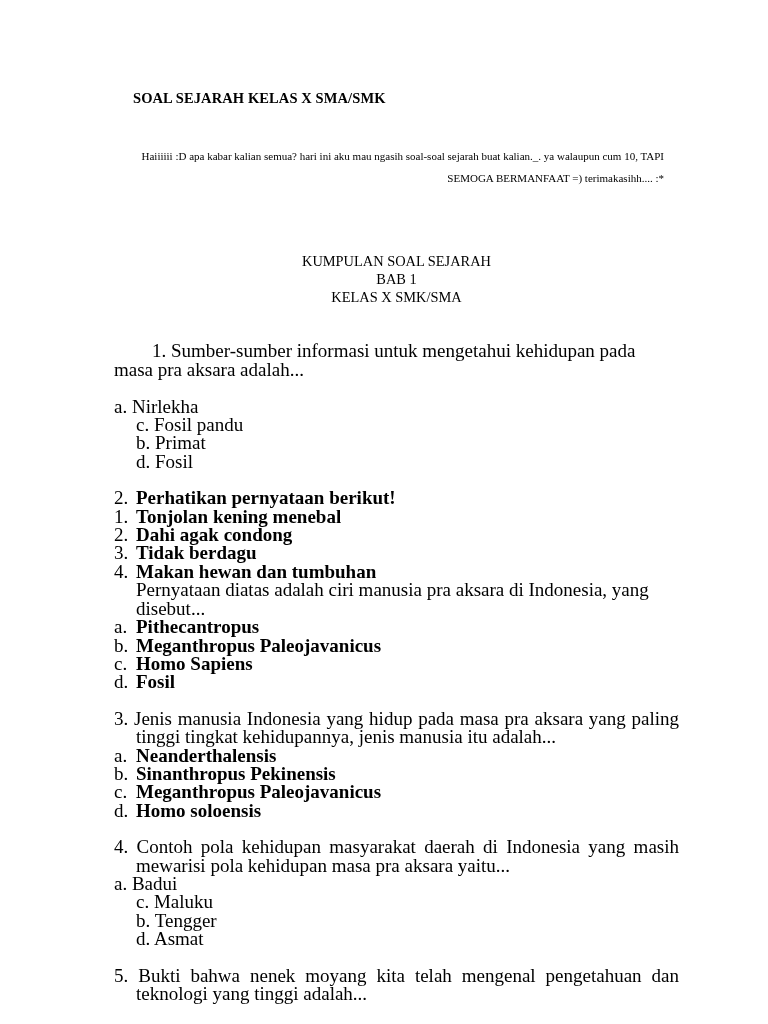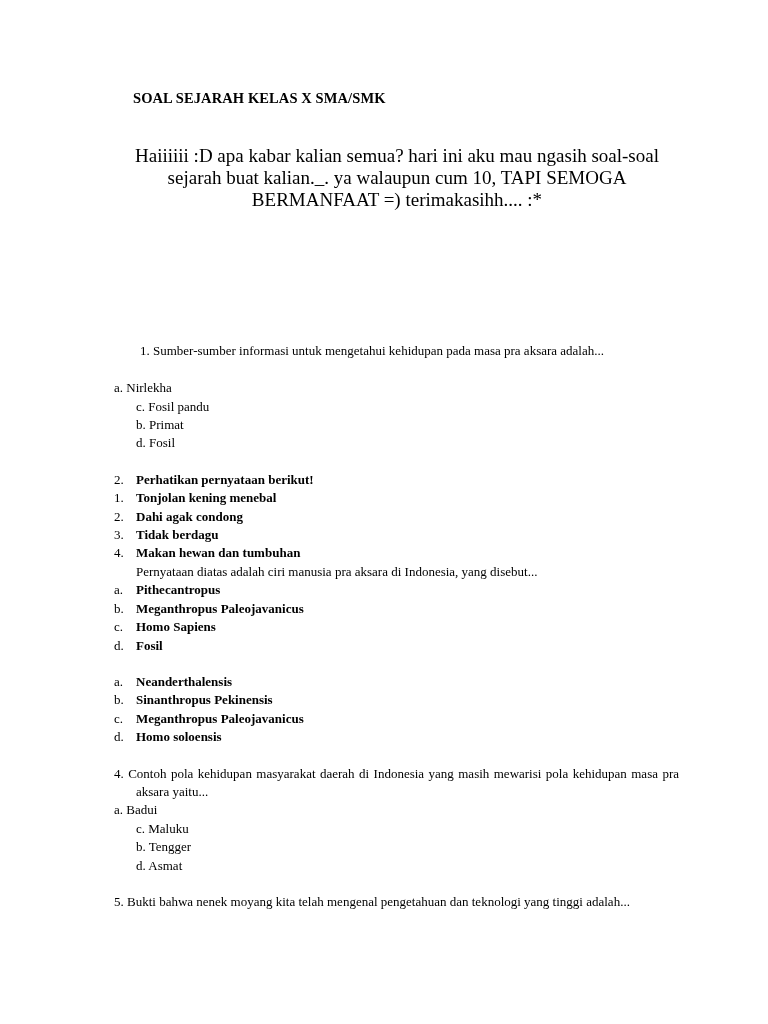--- a/index.html
+++ b/index.html
@@ -35,44 +35,44 @@
     line-height: 1.25;
     white-space: nowrap;
   }
 
   
   .intro {
     position: absolute;
     left: 130px;
     top: 145px;
     width: 534px;
-    font-size: 19px;
+    font-size: 11px;
     line-height: 22px;
-    text-align: center;
+    text-align: right;
   }
 
   
   .center-block {
     position: absolute;
     left: 114px;
     top: 252px;
     width: 565px;
     text-align: center;
     font-size: 14.4px;
     line-height: 18.2px;
   }
   .center-block div { white-space: nowrap; }
 
   
   .qarea {
     position: absolute;
     left: 114px;
     top: 324px;
     width: 565px;
-    font-size: 13px;
+    font-size: 19px;
     line-height: 18.4px;
   }
   .qblock { margin: 0 0 18px 0; }
 
   
   .line { white-space: pre-wrap; }
 
   
   .stem {
     display: block;
@@ -100,20 +100,25 @@
 </style>
 </head>
 <body>
 
 <div class="page">
 
   <div class="doc-title">SOAL SEJARAH KELAS X SMA/SMK</div>
 
   <div class="intro">Haiiiiii :D apa kabar kalian semua? hari ini aku mau ngasih soal-soal sejarah buat kalian._. ya walaupun cum 10, TAPI SEMOGA BERMANFAAT =) terimakasihh.... :*</div>
 
+  <div class="center-block">
+    <div>KUMPULAN SOAL SEJARAH</div>
+    <div>BAB 1</div>
+    <div>KELAS X SMK/SMA</div>
+  </div>
 
   <div class="qarea">
 
     <div class="qblock">
       <div class="line">
         <span>1.</span><span> </span><span>Sumber-sumber informasi untuk mengetahui kehidupan pada masa pra aksara adalah...</span>
       </div>
       <div class="opt-flush">
         <span>a.</span><span> </span><span>Nirlekha</span>
       </div>
@@ -162,20 +167,23 @@
         <span class="mk">c.</span>
         <span class="tx">Homo Sapiens</span>
       </div>
       <div class="opt-grid">
         <span class="mk">d.</span>
         <span class="tx">Fosil</span>
       </div>
     </div>
 
     <div class="qblock">
+      <div class="stem">
+        <span>3.</span><span> </span><span>Jenis manusia Indonesia yang hidup pada masa pra aksara yang paling tinggi tingkat kehidupannya, jenis manusia itu adalah...</span>
+      </div>
       <div class="opt-grid">
         <span class="mk">a.</span>
         <span class="tx">Neanderthalensis</span>
       </div>
       <div class="opt-grid">
         <span class="mk">b.</span>
         <span class="tx">Sinanthropus Pekinensis</span>
       </div>
       <div class="opt-grid">
         <span class="mk">c.</span>

